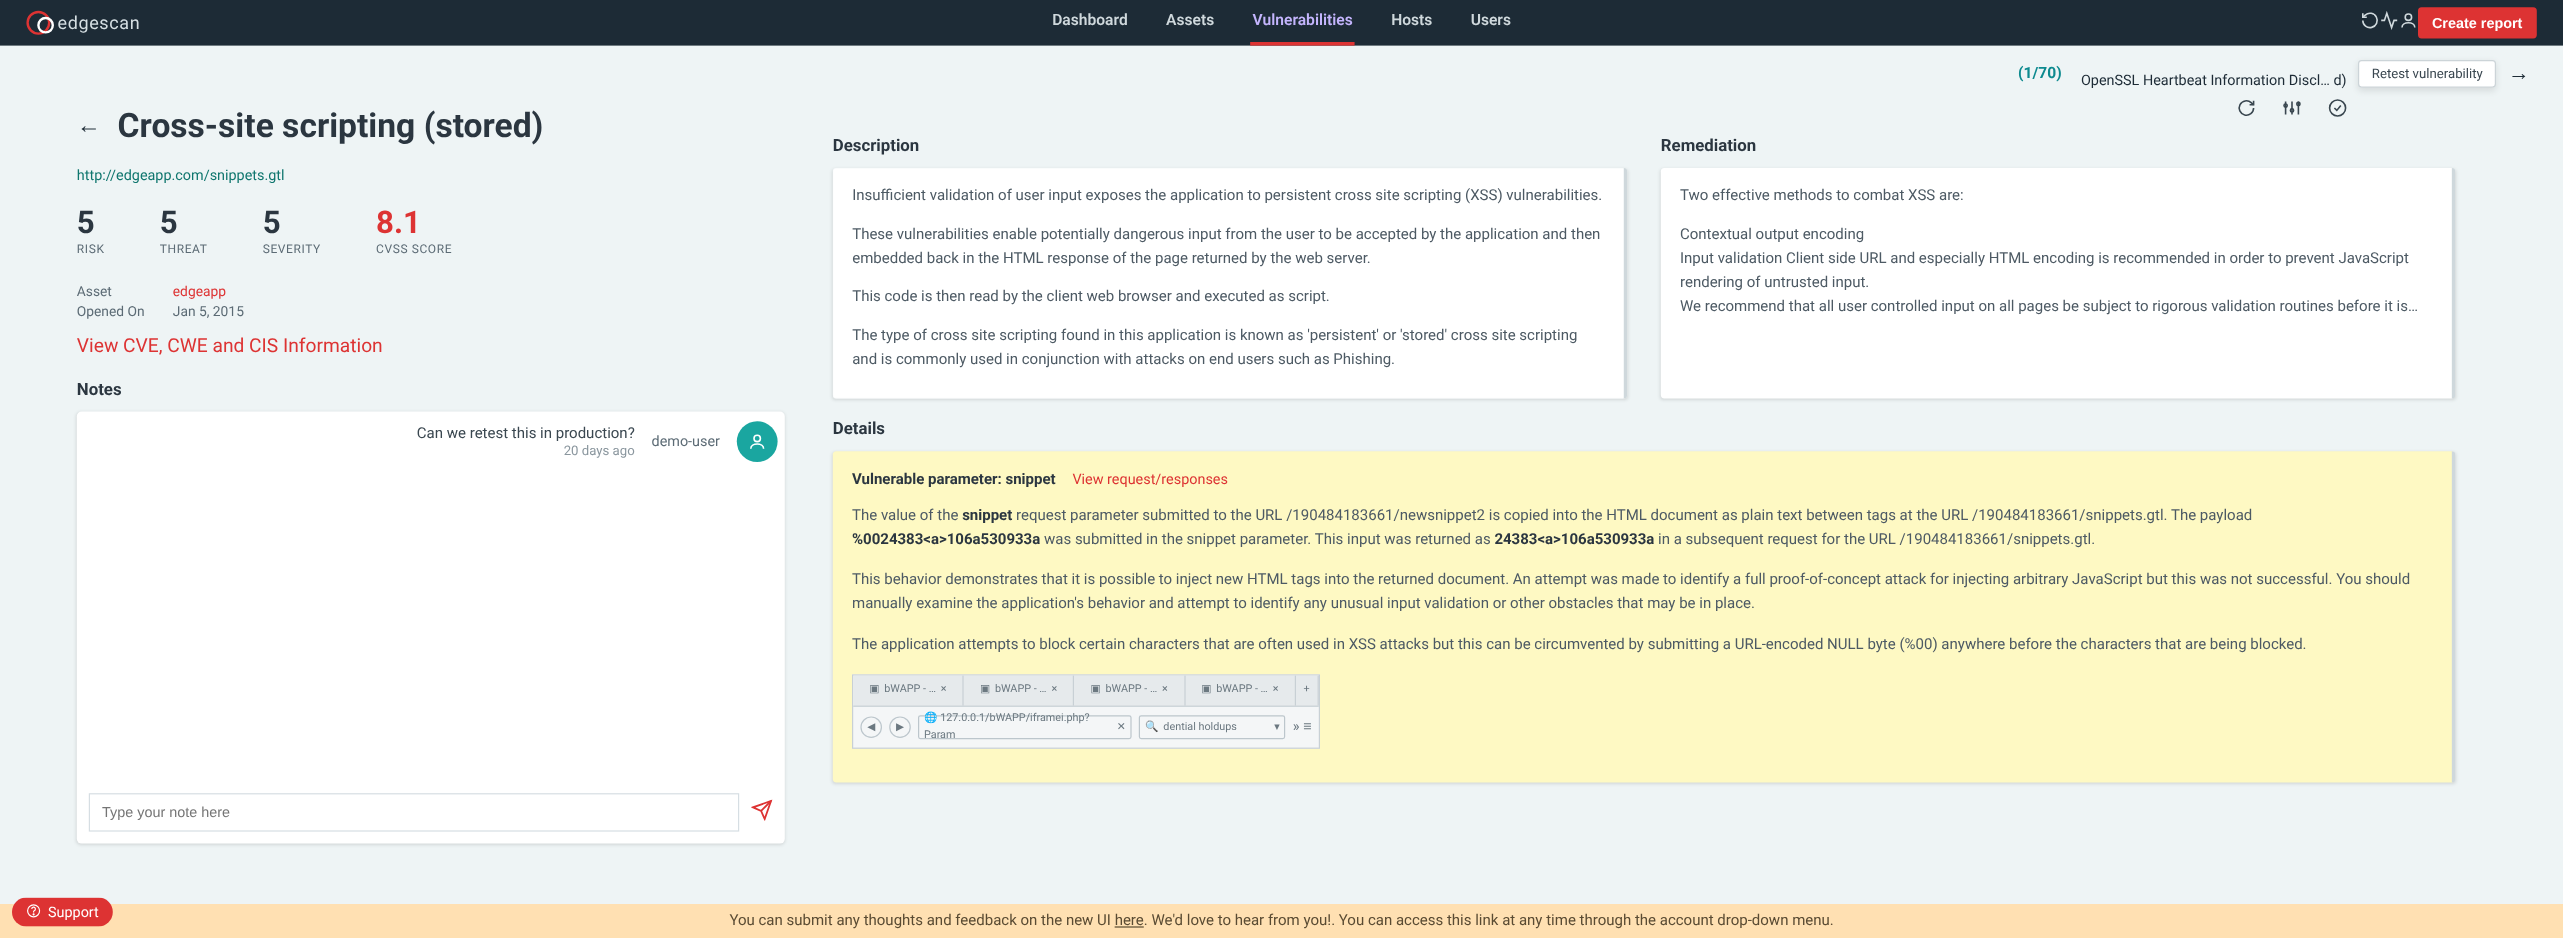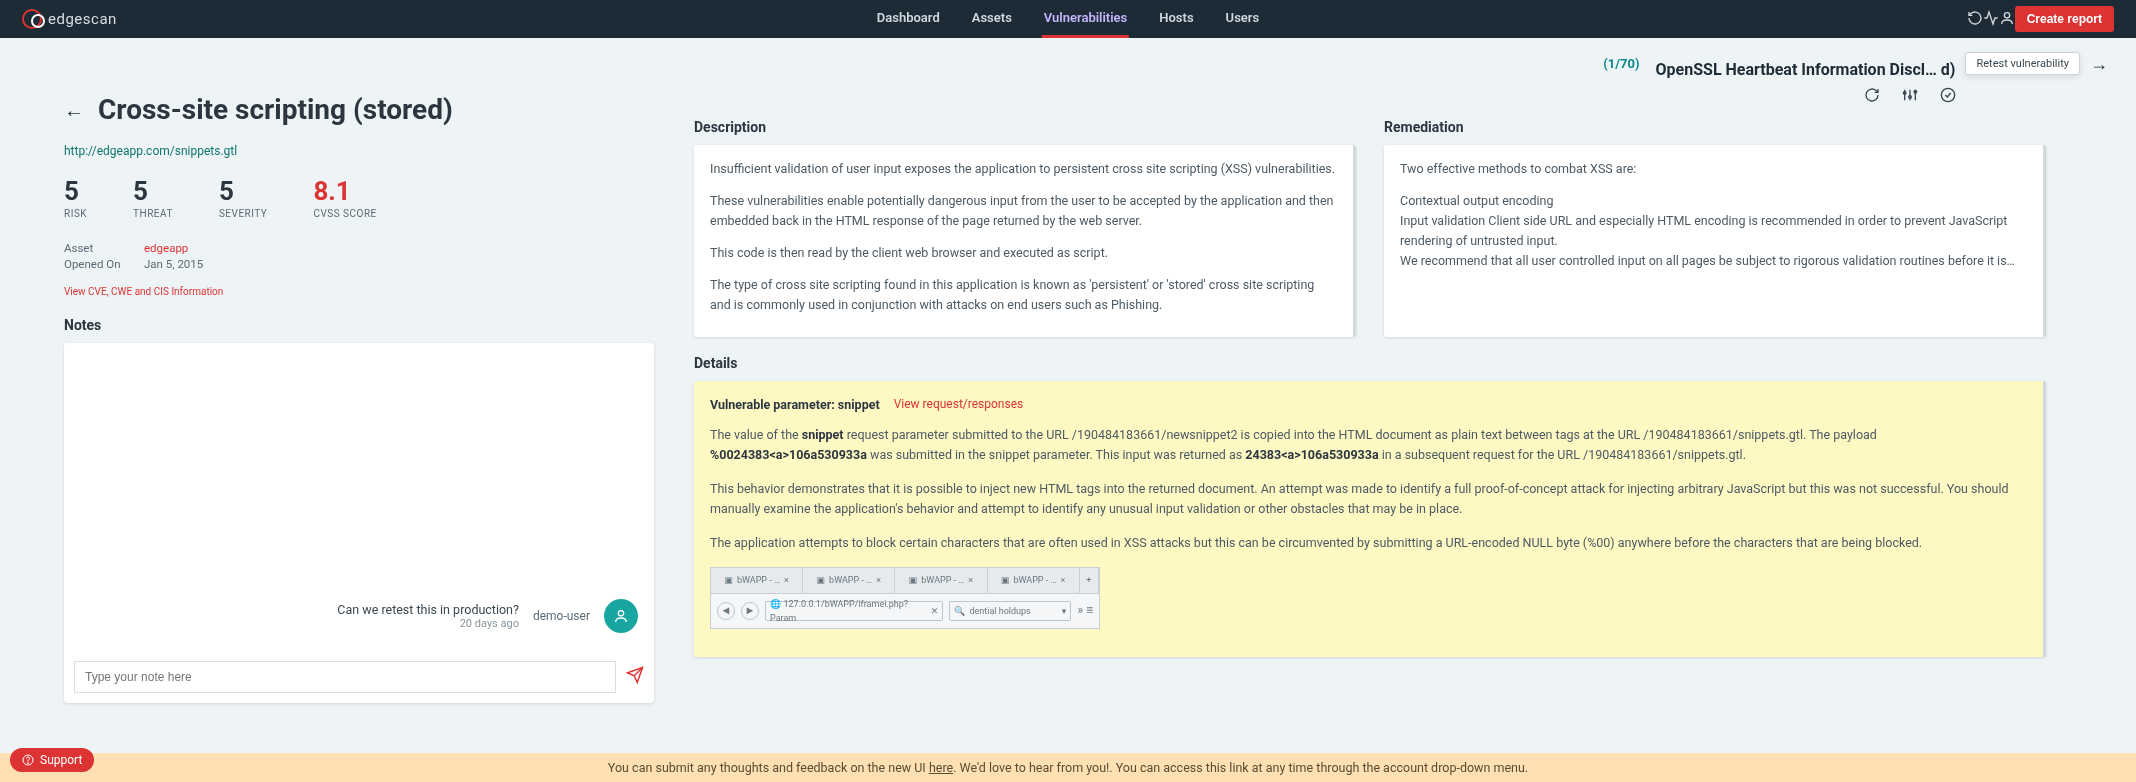--- a/index.html
+++ b/index.html
@@ -85,22 +85,22 @@
     gap: 10px;
     position: relative;
   }
   .pager {
     color: #0d8a8f;
     font-weight: 700;
     font-size: 13px;
   }
   .pager-title {
     color: #1d2b36;
-    font-weight: 700;
-    font-size: 16px;
+    font-weight: 400;
+    font-size: 12px;
     margin-left: 6px;
     margin-top: 12px;
   }
   .tooltip {
     background: #fff;
     border: 1px solid #ccd4d8;
     border-radius: 3px;
     padding: 4px 10px;
     font-size: 11px;
     color: #3a4750;
@@ -128,34 +128,34 @@
   .meta-url { color: #0f766e; font-size: 12px; margin-bottom: 18px; }
 
   .scores { display: flex; gap: 46px; margin-bottom: 22px; }
   .score { display: flex; flex-direction: column; }
   .score-val { font-size: 26px; font-weight: 700; }
   .score-val.cvss { color: #d33; }
   .score-label { font-size: 10px; letter-spacing: .5px; color: #5c6b75; margin-top: 2px; }
 
   .asset-info { display: grid; grid-template-columns: 80px auto; row-gap: 2px; font-size: 11.5px; color:#5c6b75; margin-bottom: 12px; }
   .asset-info .val-link { color: #d33; }
-  .cve-link { color: #d33; font-size: 10px; margin-bottom: 20px; display:inline-block; cursor:pointer; }
+  .cve-link { color: #d33; font-size: 16px; margin-bottom: 20px; display:inline-block; cursor:pointer; }
 
   .section-h { font-size: 14px; font-weight: 700; margin-bottom: 10px; }
 
   .notes-box {
     background: #fff;
     border-radius: 4px;
     box-shadow: 0 1px 3px rgba(0,0,0,.12);
     height: 360px;
     display: flex;
     flex-direction: column;
     overflow: hidden;
   }
-  .notes-body { flex: 1; padding: 10px; display:flex; flex-direction:column; justify-content:flex-end; }
+  .notes-body { flex: 1; display:flex; flex-direction:column; justify-content:flex-start; }
   .note-item { display:flex; gap:14px; align-items:center; justify-content:flex-end; padding: 8px 6px; }
   .note-text { text-align:right; }
   .note-msg { font-size: 12.5px; color:#3a4750; }
   .note-time { font-size: 11px; color:#8a969e; }
   .note-user { font-size: 12px; color:#5c6b75; }
   .avatar {
     width: 34px; height: 34px; border-radius: 50%;
     background: #1aa6a0;
     display:flex; align-items:center; justify-content:center;
     color:#fff;
@@ -243,21 +243,21 @@
   .feedback-bar a { text-decoration: underline; cursor:pointer; }
 
   .support-pill {
     position: fixed;
     bottom: 10px; left: 10px;
     background: #d33;
     color: #fff;
     border-radius: 14px;
     padding: 5px 12px;
     font-size: 12px;
-    display:flex; align-items:center; gap:6px;
+    display:flex; align-items:flex-start; gap:6px;
     z-index: 5;
     cursor:pointer;
   }
 
   .icon-svg { width:16px; height:16px; display:inline-block; }
 
   ::-webkit-scrollbar { width:6px; }
   ::-webkit-scrollbar-thumb { background:#cfd8dc; border-radius:3px;}
 </style>
 </head>

